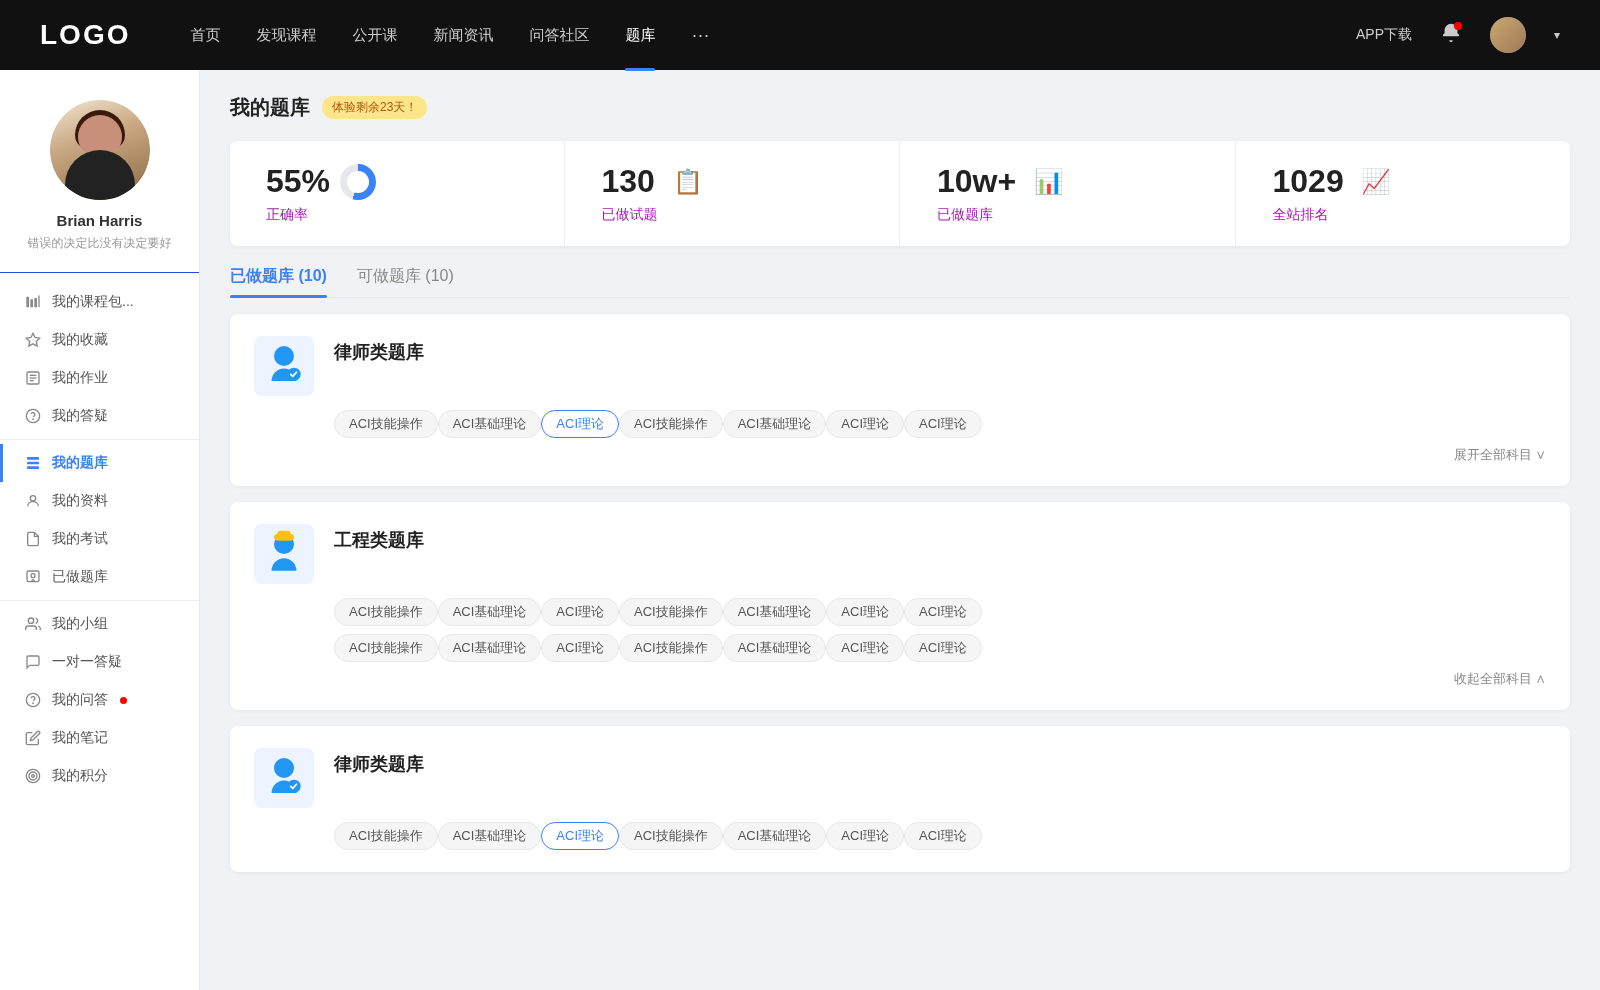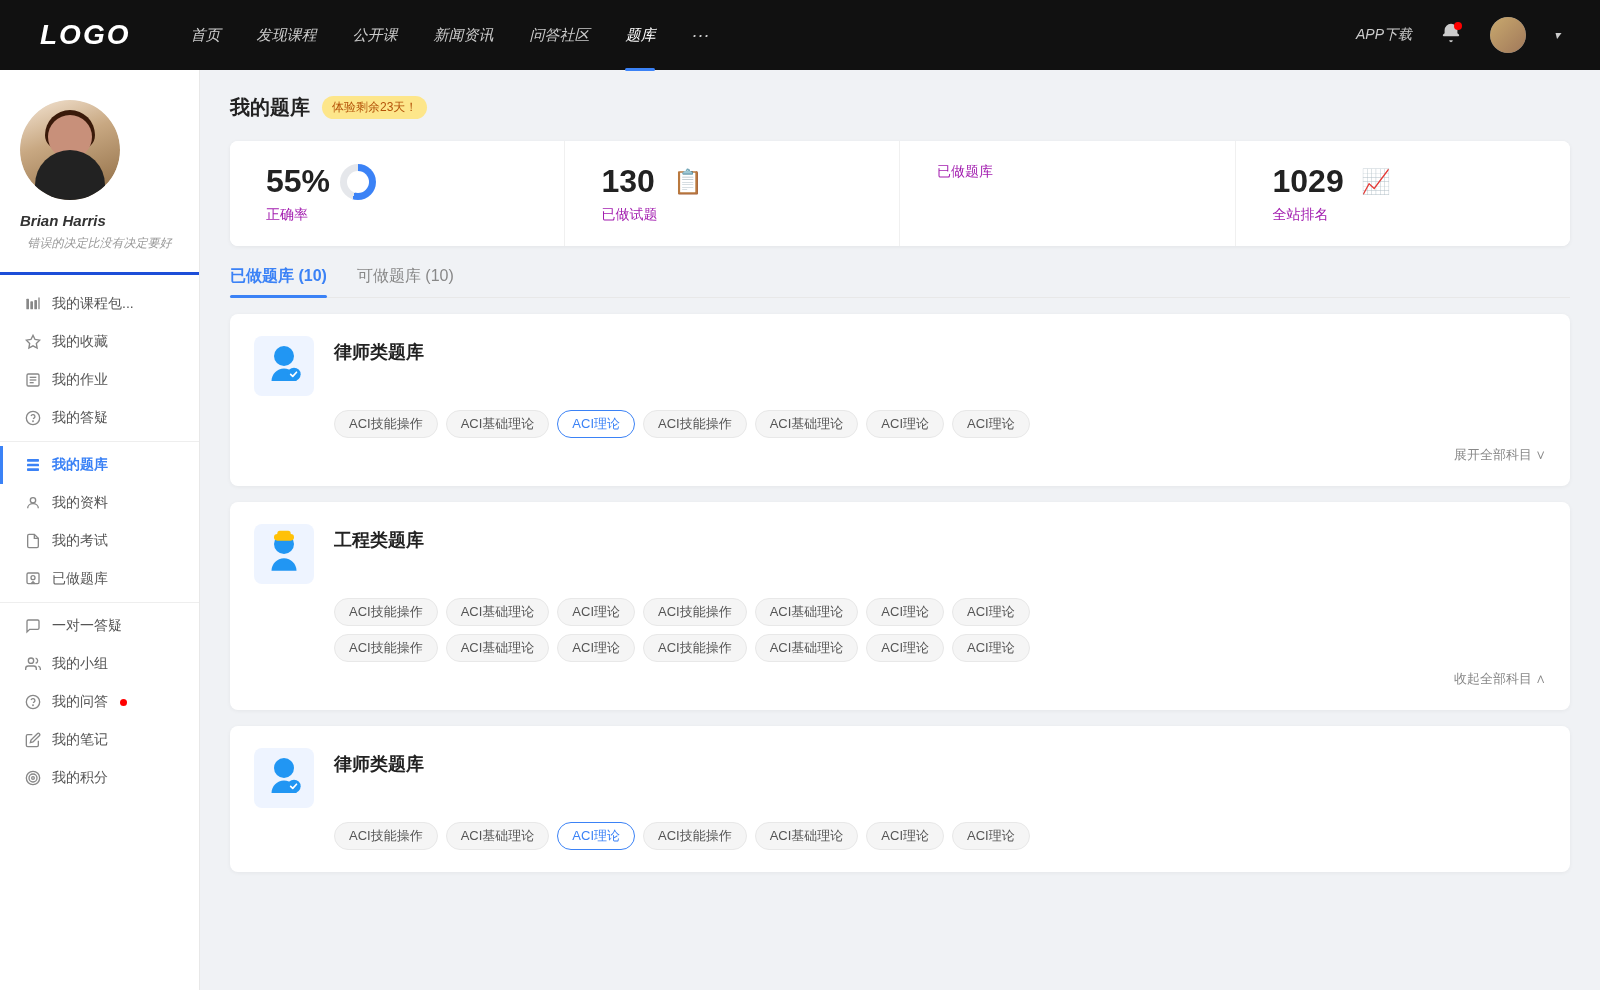--- a/index.html
+++ b/index.html
@@ -8,21 +8,20 @@
     
     .navbar {
       background: #111;
       height: 70px;
       display: flex;
       align-items: center;
       padding: 0 40px;
       position: fixed;
       top: 0; left: 0; right: 0;
       z-index: 100;
-      font-style: italic;
     }
     .nav-logo {
       color: #fff;
       font-size: 28px;
       font-weight: 900;
       letter-spacing: 2px;
       margin-right: 60px;
     }
     .nav-links {
       display: flex;
@@ -94,23 +93,23 @@
     .sidebar {
       width: 200px;
       min-width: 200px;
       background: #fff;
       border-right: 1px solid #e8e8e8;
       padding-bottom: 40px;
     }
     .sidebar-profile {
       display: flex;
       flex-direction: column;
+      align-items: center;
       padding: 30px 20px 20px;
-      border-bottom: 3px solid #1d4ed8;
-      font-style: italic;
+      border-bottom: 1px solid #1d4ed8;
     }
     .profile-avatar {
       width: 100px; height: 100px;
       border-radius: 50%;
       background: #e8e0d5;
       overflow: hidden;
       margin-bottom: 12px;
     }
     .avatar-img {
       width: 100%; height: 100%;
@@ -328,21 +327,20 @@
     }
     .qbank-name {
       font-size: 18px;
       font-weight: 600;
       color: #222;
       padding-top: 4px;
     }
     .qbank-tags {
       display: flex;
       flex-wrap: wrap;
-      gap: 8px;
       margin-left: 80px;
     }
     .tag {
       padding: 4px 14px;
       border-radius: 20px;
       font-size: 13px;
       color: #555;
       background: #f5f5f5;
       border: 1px solid #e8e8e8;
       cursor: pointer;
@@ -492,35 +490,35 @@
               <circle cx="12" cy="10" r="3"></circle>
               <path d="M9 19l3-3 3 3"></path>
             </svg>
         </span>
         <span>已做题库</span>
       </div>
       <hr class="sidebar-divider">
       <div class="menu-item">
         <span class="menu-icon">
           <svg width="16" height="16" viewBox="0 0 24 24" fill="none" stroke="currentColor" stroke-width="2">
-              <path d="M21 15a2 2 0 0 1-2 2H7l-4 4V5a2 2 0 0 1 2-2h14a2 2 0 0 1 2 2z"></path>
-            </svg>
-        </span>
-        <span>一对一答疑</span>
-      </div>
-      <div class="menu-item">
-        <span class="menu-icon">
-          <svg width="16" height="16" viewBox="0 0 24 24" fill="none" stroke="currentColor" stroke-width="2">
               <path d="M17 21v-2a4 4 0 0 0-4-4H5a4 4 0 0 0-4 4v2"></path>
               <circle cx="9" cy="7" r="4"></circle>
               <path d="M23 21v-2a4 4 0 0 0-3-3.87"></path>
               <path d="M16 3.13a4 4 0 0 1 0 7.75"></path>
             </svg>
         </span>
         <span>我的小组</span>
+      </div>
+      <div class="menu-item">
+        <span class="menu-icon">
+          <svg width="16" height="16" viewBox="0 0 24 24" fill="none" stroke="currentColor" stroke-width="2">
+              <path d="M21 15a2 2 0 0 1-2 2H7l-4 4V5a2 2 0 0 1 2-2h14a2 2 0 0 1 2 2z"></path>
+            </svg>
+        </span>
+        <span>一对一答疑</span>
       </div>
       <div class="menu-item">
         <span class="menu-icon">
           <svg width="16" height="16" viewBox="0 0 24 24" fill="none" stroke="currentColor" stroke-width="2">
               <circle cx="12" cy="12" r="10"></circle>
               <path d="M9.09 9a3 3 0 0 1 5.83 1c0 2-3 3-3 3"></path>
               <circle cx="12" cy="17" r="0.5" fill="currentColor"></circle>
             </svg>
         </span>
         <span>我的问答</span>
@@ -566,20 +564,24 @@
         <div class="stat-label">正确率</div>
       </div>
       <div class="stat-item">
         <div class="stat-row">
           <span class="stat-value">130</span>
           <span style="font-size:24px; color:#4caf50; margin-left:8px;">📋</span>
         </div>
         <div class="stat-label">已做试题</div>
       </div>
       <div class="stat-item">
+        <div class="stat-row">
+          <span class="stat-value">10w+</span>
+          <span style="font-size:24px; color:#ff9800; margin-left:8px;">📊</span>
+        </div>
         <div class="stat-label">已做题库</div>
       </div>
       <div class="stat-item">
         <div class="stat-row">
           <span class="stat-value">1029</span>
           <span style="font-size:24px; color:#ef5350; margin-left:8px;">📈</span>
         </div>
         <div class="stat-label">全站排名</div>
       </div>
     </div>

